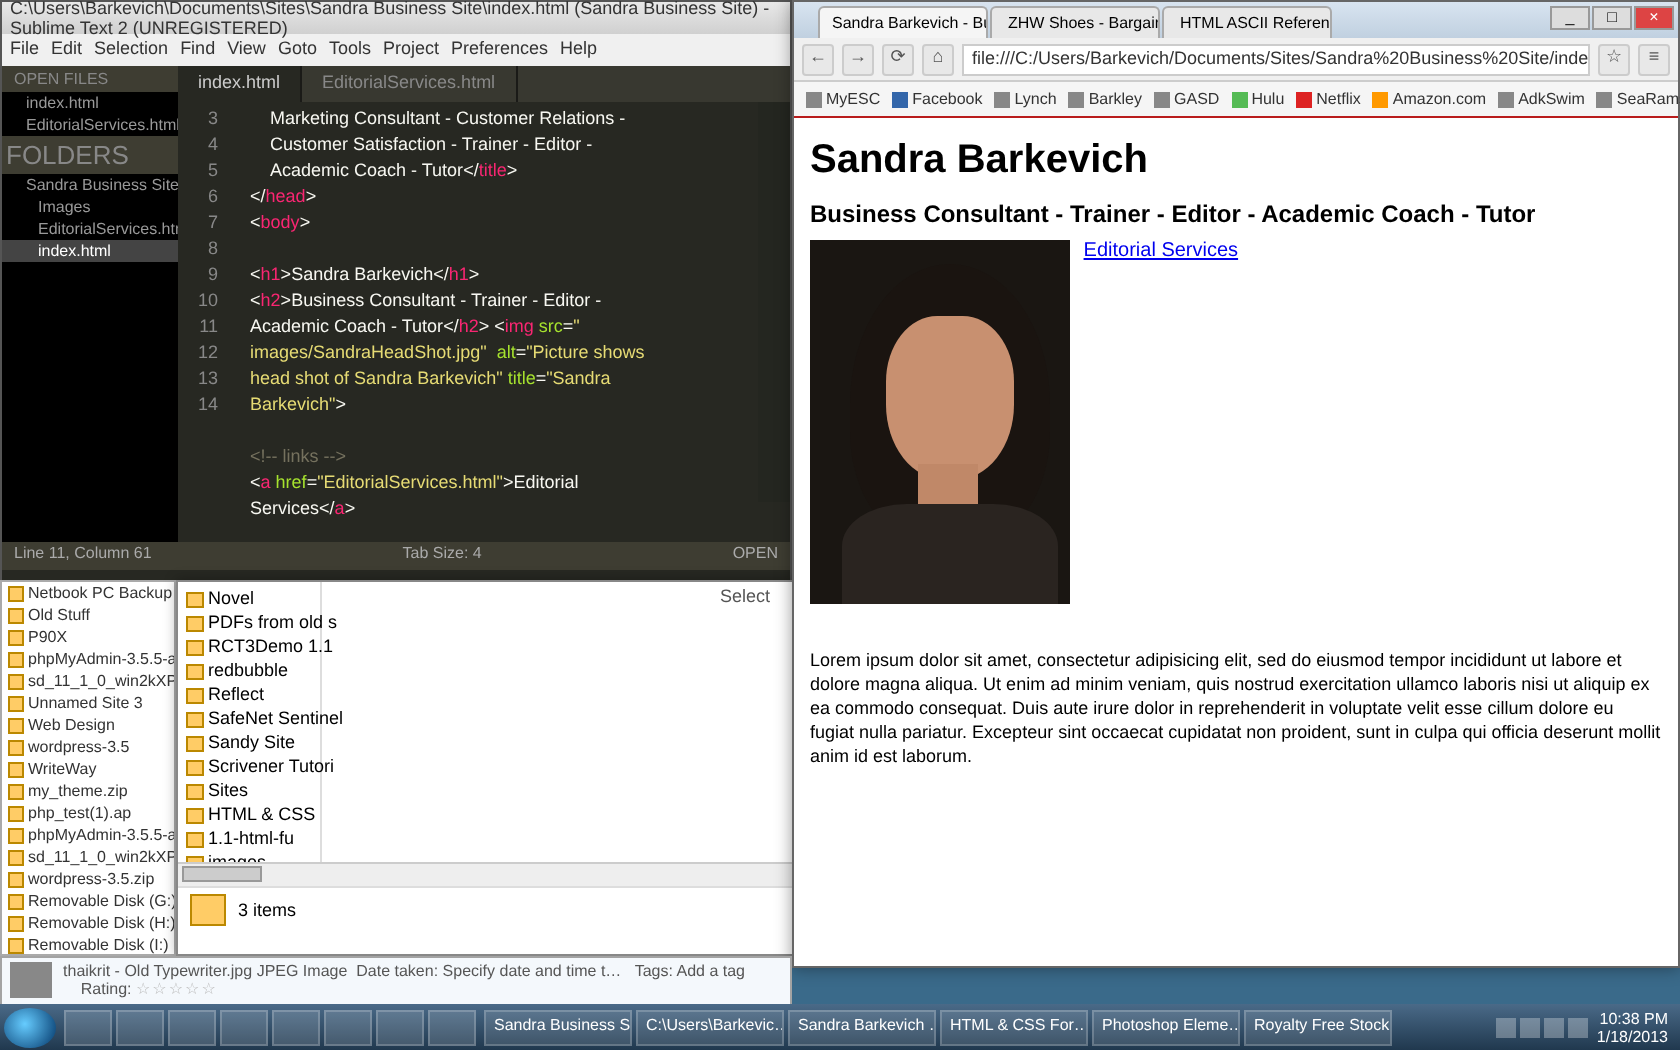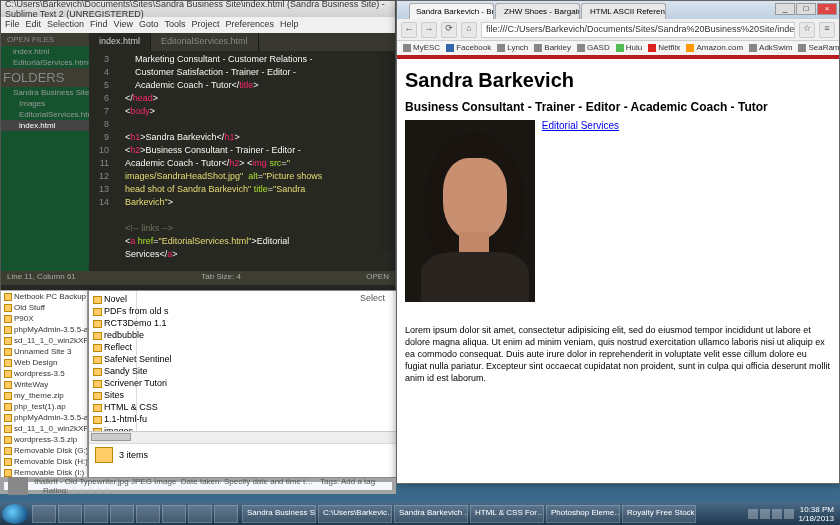--- a/index.html
+++ b/index.html
@@ -6,21 +6,21 @@
 body { width: 840px; height: 525px; background: #3a6a8a; overflow: hidden; position: relative; font-size: 10px; }
 
 
 .sublime { position: absolute; top: 0; left: 0; width: 396px; height: 354px; background: #272822; border: 1px solid #555; }
 .sublime-title { height: 16px; background: linear-gradient(#e8e8e8, #d0d0d0); color: #333; font-size: 9px; padding: 2px 4px; display: flex; align-items: center; }
 .sublime-menu { height: 16px; background: #f0f0f0; color: #333; font-size: 9px; display: flex; gap: 6px; padding: 2px 4px; }
 .sublime-menu span { cursor: pointer; }
 .open-files-hdr { background: #3e3d32; color: #888; font-size: 8px; padding: 2px 6px; }
 .folder-hdr { background: #3e3d32; color: #888; font-size: 13px; padding: 2px 2px; }
 .sublime-body { display: flex; height: 238px; }
-.sublime-side { width: 88px; background: #14532d; color: #999; font-size: 8px; overflow: hidden; }
+.sublime-side { width: 88px; background: #000000; color: #999; font-size: 8px; overflow: hidden; }
 .side-item { padding: 1px 4px 1px 12px; white-space: nowrap; }
 .side-item.sel { background: #444; color: #fff; }
 .sublime-tabs { height: 18px; background: #383830; display: flex; }
 .sublime-tab { padding: 3px 10px; font-size: 9px; color: #ccc; background: #272822; border-right: 1px solid #1a1a17; }
 .sublime-tab.inactive { background: #383830; color: #888; }
 .sublime-main { flex: 1; display: flex; flex-direction: column; position: relative; }
 .code-area { flex: 1; display: flex; background: #272822; font-family: Consolas, monospace; font-size: 9px; line-height: 13px; overflow: hidden; }
 .gutter { width: 26px; color: #888; text-align: right; padding-right: 6px; padding-top: 2px; }
 .code { flex: 1; color: #f8f8f2; padding-top: 2px; white-space: pre-wrap; padding-right: 18px; }
 .c-red { color: #f92672; }
@@ -32,21 +32,21 @@
 .sublime-status { height: 14px; background: #3e3d32; color: #aaa; font-size: 8px; display: flex; justify-content: space-between; padding: 1px 6px; }
 
 
 .explorer-left { position: absolute; top: 290px; left: 0; width: 88px; height: 188px; background: #fff; border: 1px solid #aaa; font-size: 8px; color: #333; overflow: hidden; }
 .exp-left-item { padding: 1px 3px; white-space: nowrap; }
 .exp-tinyicon { display: inline-block; width: 8px; height: 8px; background: #fc6; border: 1px solid #b80; vertical-align: middle; margin-right: 2px; }
 
 
 .explorer { position: absolute; top: 290px; left: 88px; width: 310px; height: 188px; background: #fff; border: 1px solid #888; font-size: 9px; box-shadow: 0 0 6px rgba(0,0,0,.3); }
 .exp-body { display: flex; height: 140px; overflow: hidden; }
-.exp-list { width: 48px; border-right: 1px solid #ddd; padding: 2px; }
+.exp-list { width: 72px; border-right: 1px solid #ddd; padding: 2px; }
 .exp-item { padding: 1px 2px; white-space: nowrap; }
 .exp-item .foldericon { display: inline-block; width: 9px; height: 8px; background: #fc6; border: 1px solid #b80; vertical-align: middle; margin-right: 2px; }
 .exp-main { flex: 1; padding: 2px; color: #555; }
 .exp-sel { color: #555; text-align: right; padding-right: 10px; }
 .exp-footer { border-top: 1px solid #ddd; padding: 3px 6px; display: flex; align-items: center; gap: 6px; }
 .exp-footer .foldericon { width: 18px; height: 16px; background: #fc6; border: 1px solid #b80; }
 .exp-scroll { height: 12px; background: #eee; border-top: 1px solid #ccc; position: relative; }
 .exp-scroll-thumb { position: absolute; left: 2px; top: 1px; width: 40px; height: 8px; background: #ccc; border: 1px solid #999; }
 
 
@@ -56,40 +56,40 @@
 .chrome-tab.active { background: #f5f5f5; }
 .tab-icon { width: 8px; height: 8px; }
 .tab-icon.g { background: #6c3; }
 .tab-icon.b { background: #38c; }
 .chrome-winbtns { position: absolute; top: 2px; right: 2px; display: flex; gap: 1px; }
 .chrome-winbtn { width: 20px; height: 12px; background: #ddd; border: 1px solid #999; font-size: 8px; text-align: center; }
 .chrome-winbtn.close { background: #d44; color: #fff; }
 .chrome-addr { height: 22px; background: #f0f0f0; border-bottom: 1px solid #ccc; display: flex; align-items: center; gap: 4px; padding: 2px 4px; }
 .chrome-nav-btn { width: 16px; height: 16px; background: #e8e8e8; border: 1px solid #ccc; border-radius: 2px; text-align: center; font-size: 9px; color: #555; }
 .chrome-url { flex: 1; height: 16px; background: #fff; border: 1px solid #ccc; padding: 1px 4px; font-size: 9px; color: #333; overflow: hidden; white-space: nowrap; }
-.chrome-bookmarks { height: 18px; background: #f5f5f5; border-bottom: 4px solid #b91c1c; display: flex; gap: 6px; padding: 2px 6px; font-size: 8px; color: #333; align-items: flex-start; }
+.chrome-bookmarks { height: 18px; background: #f5f5f5; border-bottom: 1px solid #b91c1c; display: flex; gap: 6px; padding: 2px 6px; font-size: 8px; color: #333; align-items: center; }
 .bm { display: flex; align-items: center; gap: 2px; }
 .bm-ico { width: 8px; height: 8px; background: #888; }
 .bm.n .bm-ico { background: #d22; }
 .bm.a .bm-ico { background: #f90; }
 .bm.h .bm-ico { background: #5b5; }
 .bm.f .bm-ico { background: #36a; }
 .chrome-page { padding: 6px 8px; font-family: "Times New Roman", serif; color: #000; }
 .page-h1 { font-size: 20px; font-weight: bold; margin: 4px 0 8px; }
 .page-h2 { font-size: 12px; font-weight: bold; margin-bottom: 6px; }
 .headshot { width: 130px; height: 182px; background: #1a1612; display: inline-block; vertical-align: top; position: relative; overflow: hidden; }
 .face { position: absolute; top: 38px; left: 38px; width: 64px; height: 82px; background: #c89070; border-radius: 40% 40% 46% 46%; }
 .hair { position: absolute; top: 12px; left: 20px; width: 100px; height: 140px; background: #1a1410; border-radius: 50% 50% 40% 40%; }
 .neck  { position: absolute; top: 112px; left: 54px; width: 30px; height: 28px; background: #c08868; }
 .body  { position: absolute; top: 132px; left: 16px; width: 108px; height: 70px; background: #2a2420; border-radius: 30% 30% 0 0; }
 .ed-link { color: #00e; text-decoration: underline; font-size: 10px; margin-left: 4px; }
 .page-p { font-size: 9px; margin-top: 22px; line-height: 12px; }
 
 
-.details { position: absolute; top: 478px; left: 0; width: 396px; height: 16px; background: #f4f8fc; border: 4px solid #a3a3a3; font-size: 8px; color: #555; padding: 2px 4px; display: flex; align-items: center; gap: 6px; }
+.details { position: absolute; top: 478px; left: 0; width: 396px; height: 28px; background: #f4f8fc; border: 1px solid #a3a3a3; font-size: 8px; color: #555; padding: 2px 4px; display: flex; gap: 6px; }
 .details .thumb { width: 24px; height: 18px; background: #888; }
 .rating-stars { color: #bbb; letter-spacing: 1px; }
 
 
 .taskbar { position: absolute; bottom: 0; left: 0; width: 840px; height: 23px; background: linear-gradient(#4a6a88, #20384e); display: flex; align-items: center; padding: 0 2px; }
 .start { width: 26px; height: 20px; border-radius: 50%; background: radial-gradient(circle at 40% 40%, #6cf, #036); margin-right: 4px; }
 .pinned { display: flex; gap: 2px; }
 .pin { width: 24px; height: 18px; background: rgba(255,255,255,.15); border: 1px solid rgba(255,255,255,.2); }
 .task-items { display: flex; gap: 2px; margin-left: 4px; flex: 1; overflow: hidden; }
 .task-item { height: 18px; padding: 2px 4px; background: rgba(255,255,255,.12); border: 1px solid rgba(255,255,255,.2); color: #fff; font-size: 8px; white-space: nowrap; overflow: hidden; max-width: 74px; }

